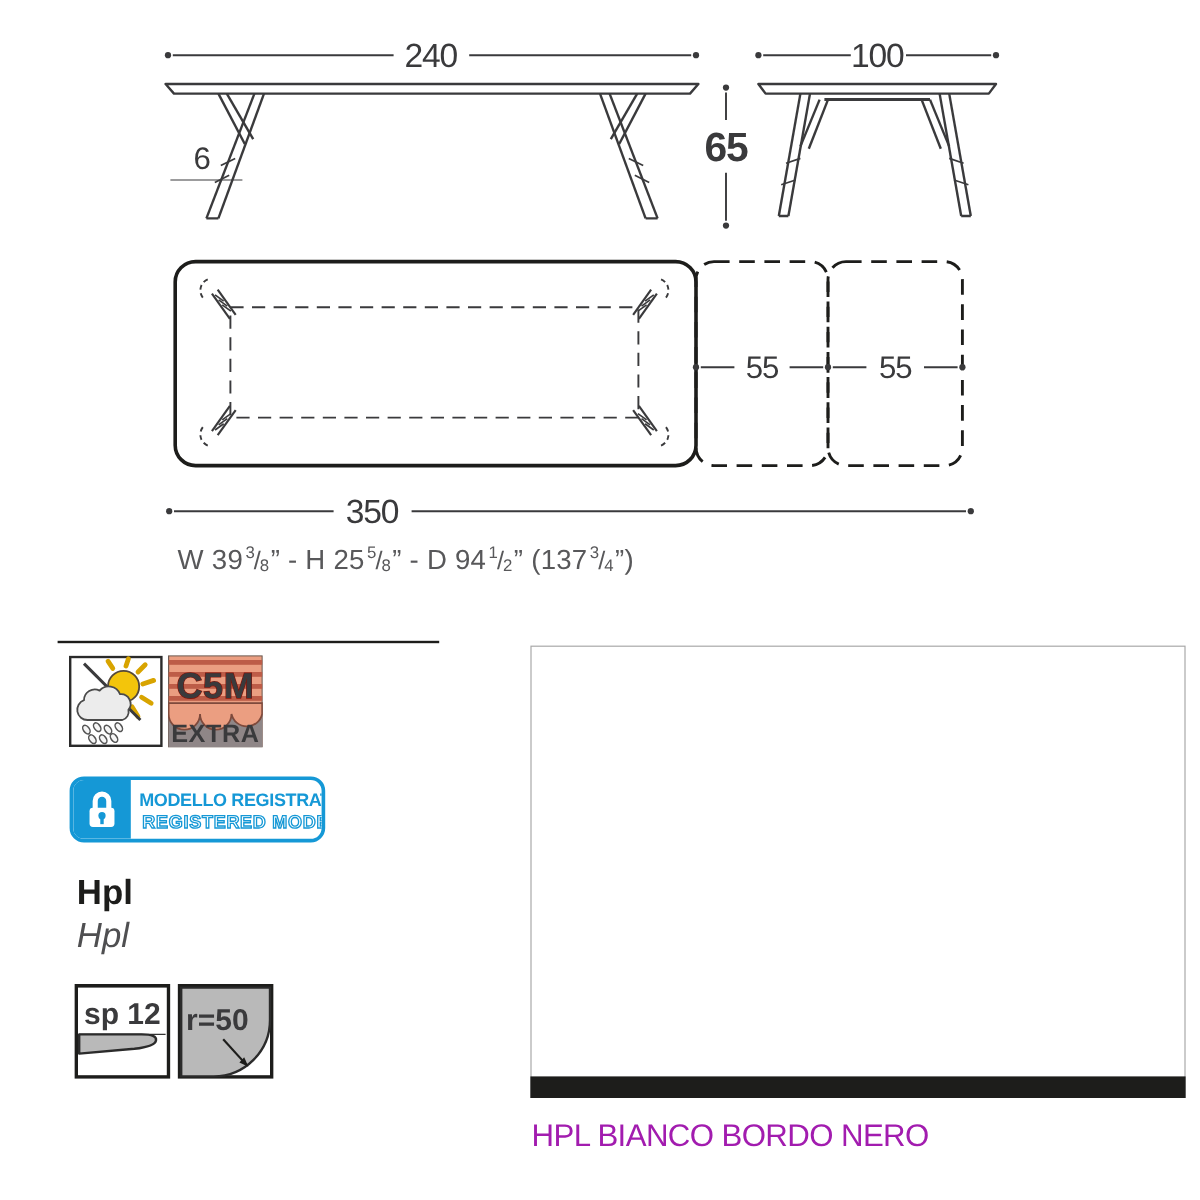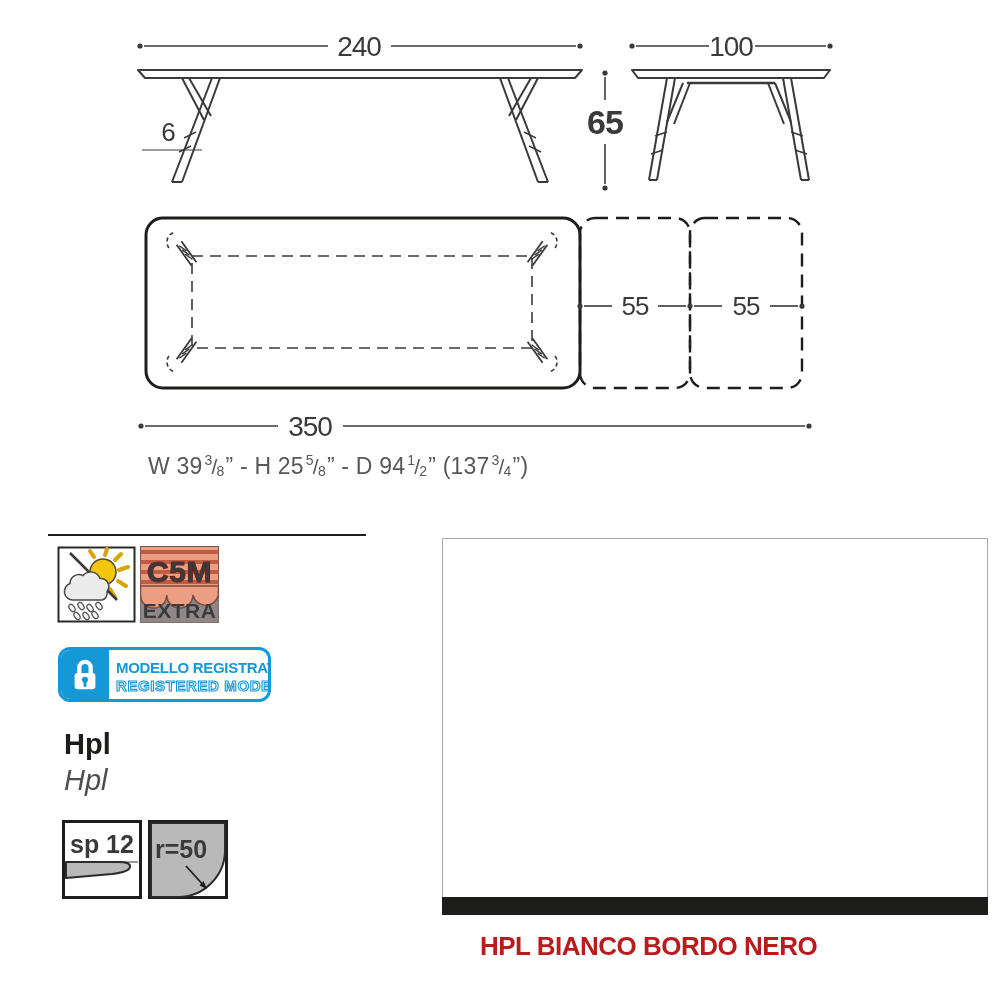--- a/index.html
+++ b/index.html
@@ -1,17 +1,17 @@
 <!DOCTYPE html>
 <html><head>
 <meta charset="utf-8">
 <style>
   * { margin:0; padding:0; box-sizing:border-box; }
   body { background:#fff; font-family:"Liberation Sans", sans-serif; }
-  .page { position:relative; width:1000px; height:1000px; background:#ffffff; overflow:hidden; }
+  .page { position:relative; width:1000px; height:1000px; background:#ffffff; overflow:hidden;text-align:center; }
   svg { font-family:"Liberation Sans", sans-serif; }
   svg text { fill:#3a3a3c; }
   .dim-num { font-size:28px; letter-spacing:-1px; }
   .dim-num-sm { font-size:26px; letter-spacing:-1px; }
   .abs { position:absolute; }
 
   
   .imperial { position:absolute; left:148px; top:452px; font-size:23px; color:#58585a;
               letter-spacing:0.2px; white-space:nowrap; }
   .imperial .num { font-size:14px; vertical-align:9px; margin:0 -1px 0 2px; }
@@ -31,22 +31,22 @@
   .badge-line2 { font-size:15px; font-weight:bold; color:#ffffff; -webkit-text-stroke:1.1px #1598d6;
                  letter-spacing:0.6px; white-space:nowrap; margin-top:1px; }
 
   .hpl-title { position:absolute; left:64px; top:728px; font-size:29px; font-weight:bold; color:#1d1d1b; }
   .hpl-sub   { position:absolute; left:64px; top:764px; font-size:29px; font-style:italic; color:#4f4f51; }
 
   
   .swatch { position:absolute; left:442px; top:538px; width:546px; height:377px;
             background:#ffffff; border:1px solid #a9a9a9; }
   .swatch-edge { position:absolute; left:-1px; right:-1px; bottom:-1px; height:18px; background:#1d1d1b; }
-  .swatch-caption { position:absolute; left:443px; top:931px; font-size:26px; font-weight:bold;
-                    color:#b91c1c; letter-spacing:-0.5px; white-space:nowrap;margin-left:37px; }
+  .swatch-caption { position:absolute; left:443px; top:931px; font-size:26px; font-weight:normal;
+                    color:#a21caf; letter-spacing:-0.5px; white-space:nowrap; }
 </style>
 </head>
 <body>
 
 <div class="page">
 
   <svg class="abs" style="left:128px; top:22px;" width="472" height="172" viewBox="0 0 472 172">
     <g stroke="#3a3a3c" stroke-width="1.6">
       <circle cx="12" cy="24" r="2.6" fill="#3a3a3c" stroke="none"></circle>
       <circle cx="452" cy="24" r="2.6" fill="#3a3a3c" stroke="none"></circle>

